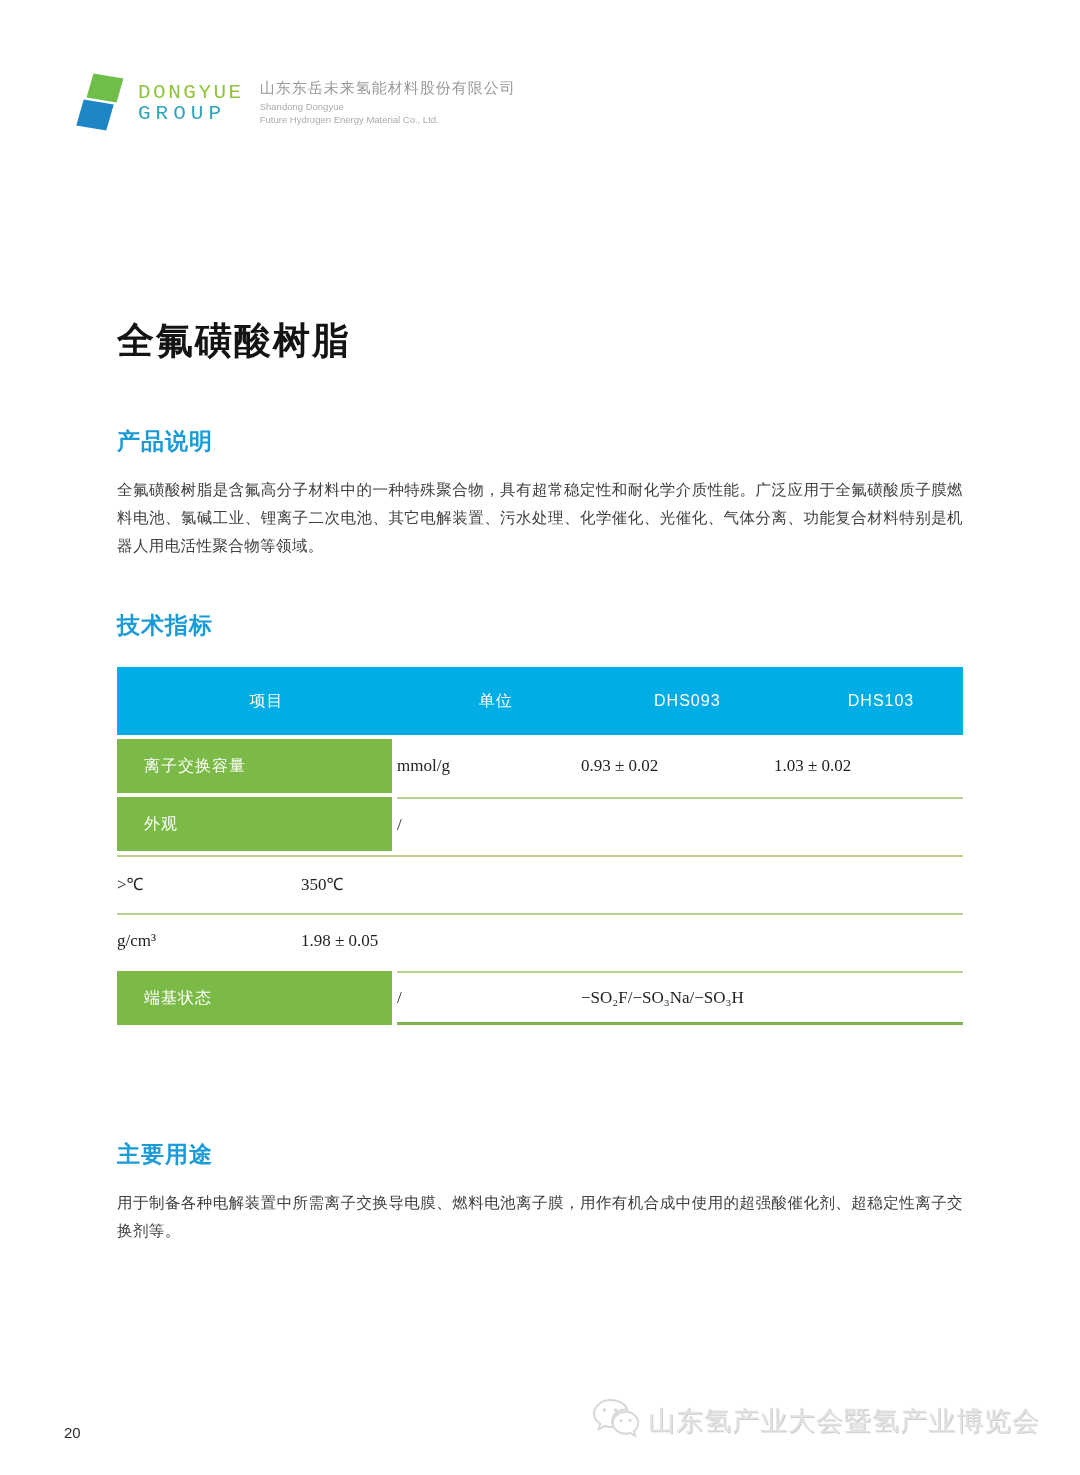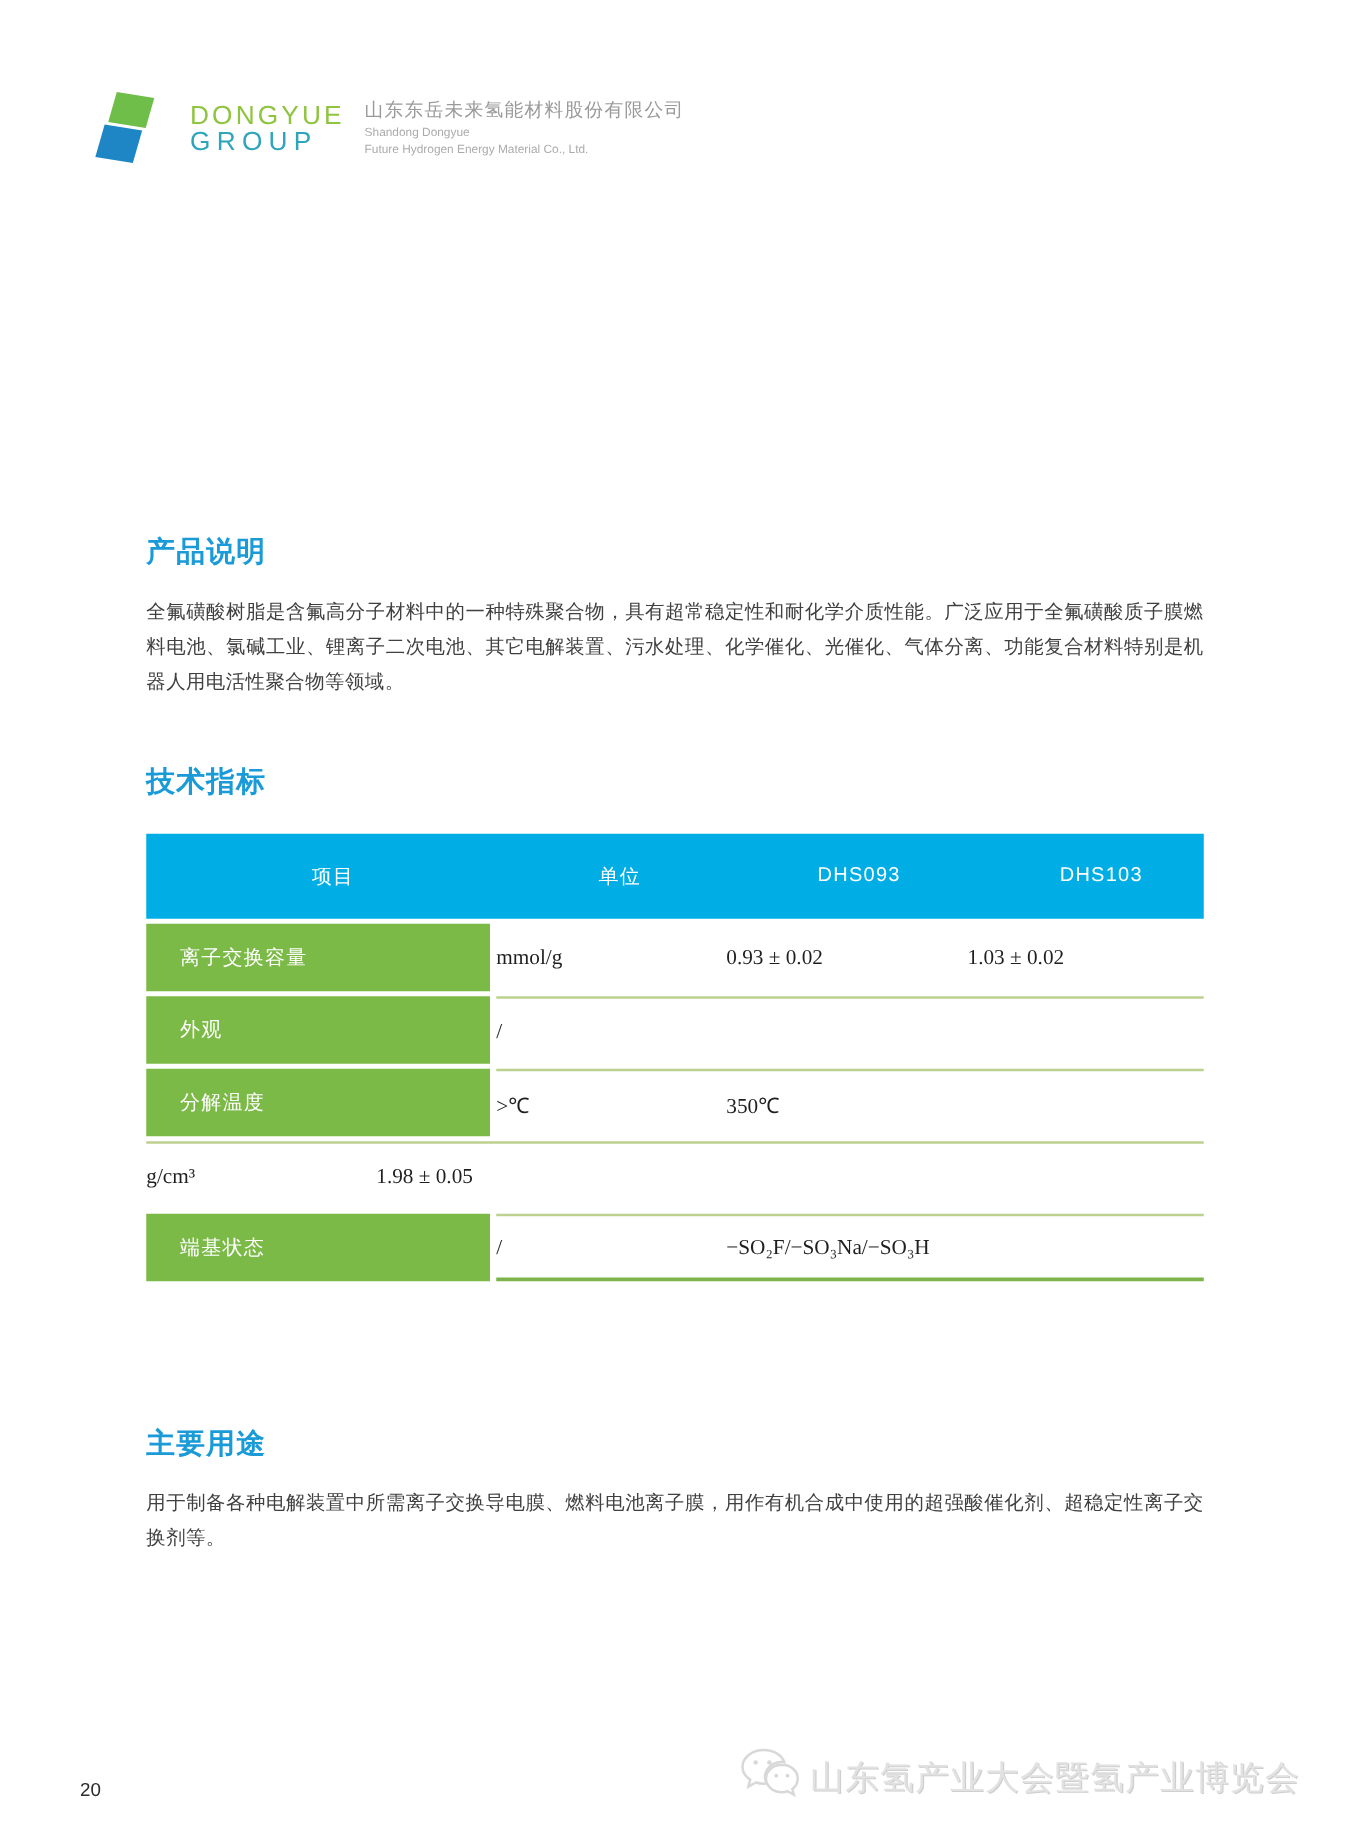--- a/index.html
+++ b/index.html
@@ -9,21 +9,21 @@
     font-family:"Liberation Sans", sans-serif; overflow:hidden;
   }
 
   
   .brand { position:absolute; top:72px; left:78px; display:flex; align-items:center; }
   .logo-mark { position:relative; width:46px; height:62px; flex:0 0 auto; }
   .mark-green { position:absolute; top:4px; left:12px; width:30px; height:24px;
                 background:#6fbe4a; transform:skew(-16deg,9deg); }
   .mark-blue  { position:absolute; top:30px; left:2px; width:30px; height:26px;
                 background:#1e86c4; transform:skew(-16deg,9deg); }
-  .logo-text { margin-left:28px; line-height:1.02; }
+  .logo-text { margin-left:14px; line-height:1.02;font-family:Liberation Mono, monospace; }
   .logo-line1 { font-size:21px; letter-spacing:2.5px; color:#8fc43f; font-weight:400; }
   .logo-line2 { font-size:21px; letter-spacing:5px;  color:#2fa5bc; font-weight:400; }
   .company { margin-left:16px; }
   .company-cn { font-size:15px; color:#9a9a9a; letter-spacing:1px; margin-bottom:3px; }
   .company-en { font-size:9.5px; color:#ababab; line-height:1.35; }
 
   
   .page-title { position:absolute; top:316px; left:117px; font-size:37px;
                 font-weight:700; color:#141414; letter-spacing:2px; }
 
@@ -78,20 +78,21 @@
       <div class="logo-line1">DONGYUE</div>
       <div class="logo-line2">GROUP</div>
     </div>
     <div class="company">
       <div class="company-cn">山东东岳未来氢能材料股份有限公司</div>
       <div class="company-en">Shandong Dongyue</div>
       <div class="company-en">Future Hydrogen Energy Material Co., Ltd.</div>
     </div>
   </header>
 
+  <h1 class="page-title">全氟磺酸树脂</h1>
 
   <section class="section sec-desc">
     <h2 class="sec-heading">产品说明</h2>
     <p class="sec-body">全氟磺酸树脂是含氟高分子材料中的一种特殊聚合物，具有超常稳定性和耐化学介质性能。广泛应用于全氟磺酸质子膜燃料电池、氯碱工业、锂离子二次电池、其它电解装置、污水处理、化学催化、光催化、气体分离、功能复合材料特别是机器人用电活性聚合物等领域。</p>
   </section>
 
   <section class="section sec-specs">
     <h2 class="sec-heading">技术指标</h2>
 
     <div class="spec-table">
@@ -112,21 +113,20 @@
       </div>
 
       <div class="trow">
         <div class="tlabel">外观</div>
         <div class="tvalues">
           <div class="tcell tc-unit">/</div>
         </div>
       </div>
 
       <div class="trow">
-        <div class="tlabel">分解温度</div>
         <div class="tvalues">
           <div class="tcell tc-unit">&gt;℃</div>
           <div class="tcell tc-merged">350℃</div>
         </div>
       </div>
 
       <div class="trow">
         <div class="tvalues">
           <div class="tcell tc-unit">g/cm³</div>
           <div class="tcell tc-merged">1.98 ± 0.05</div>

